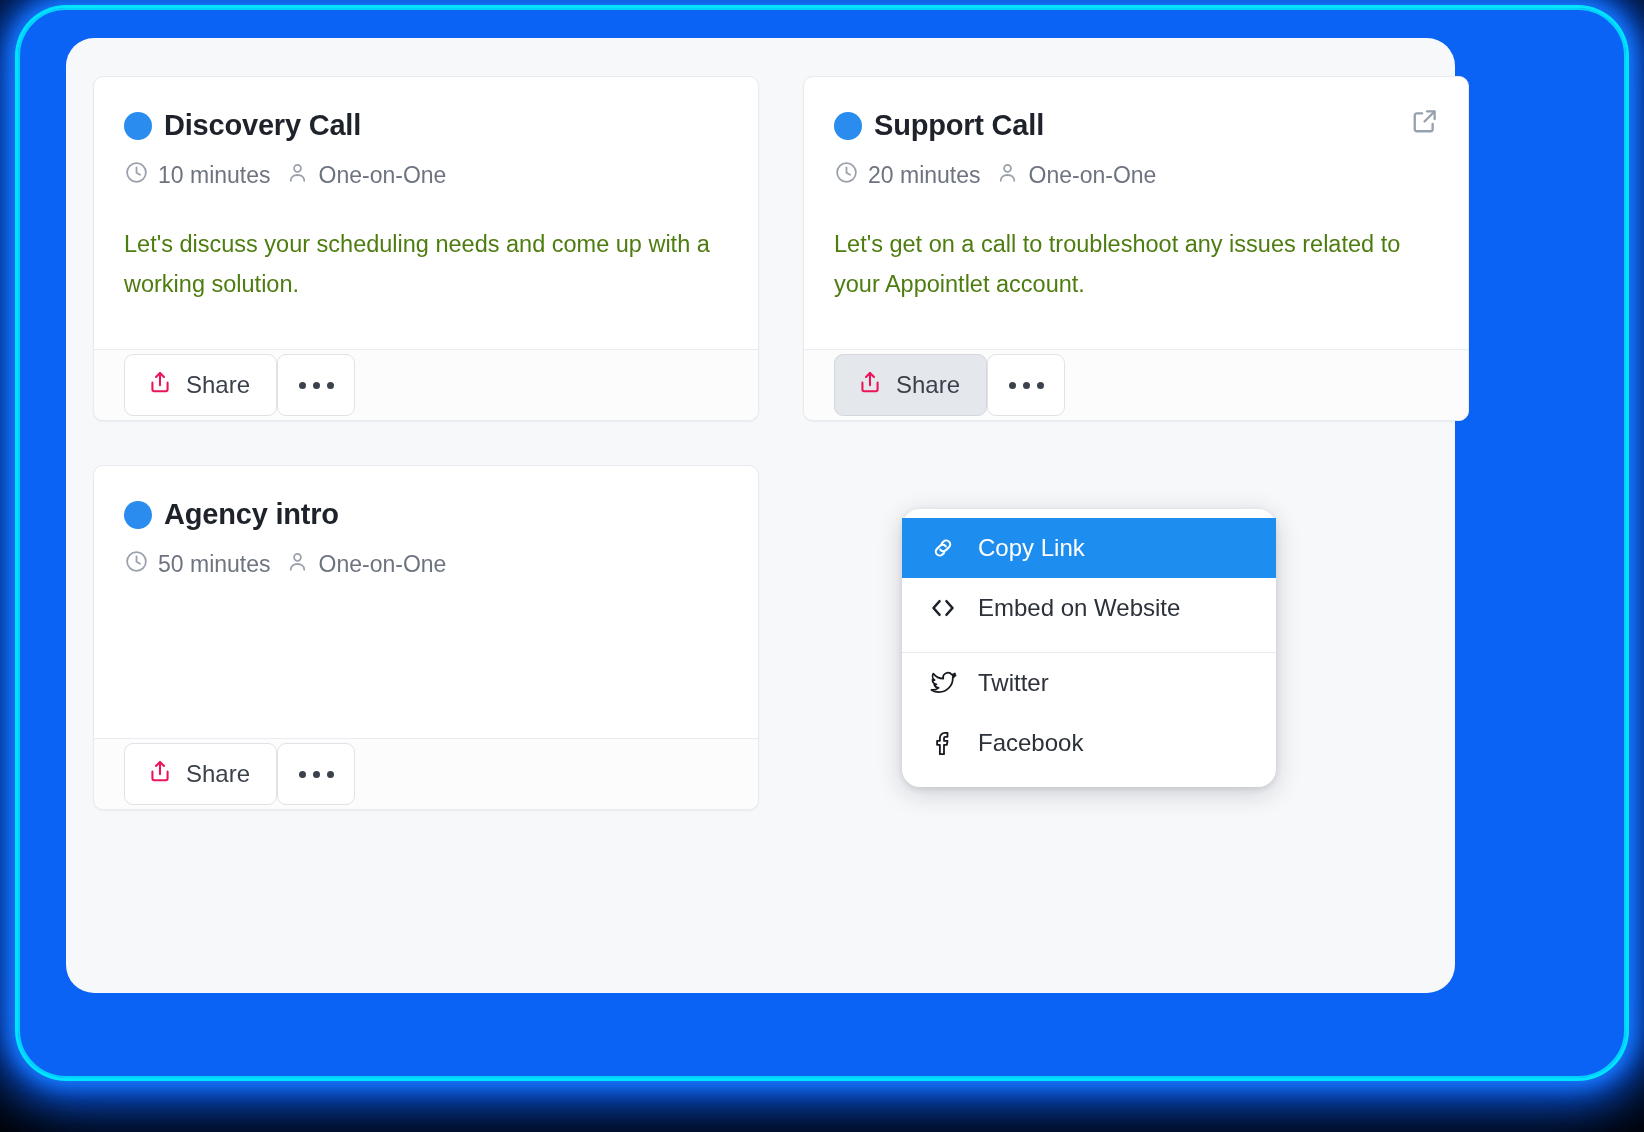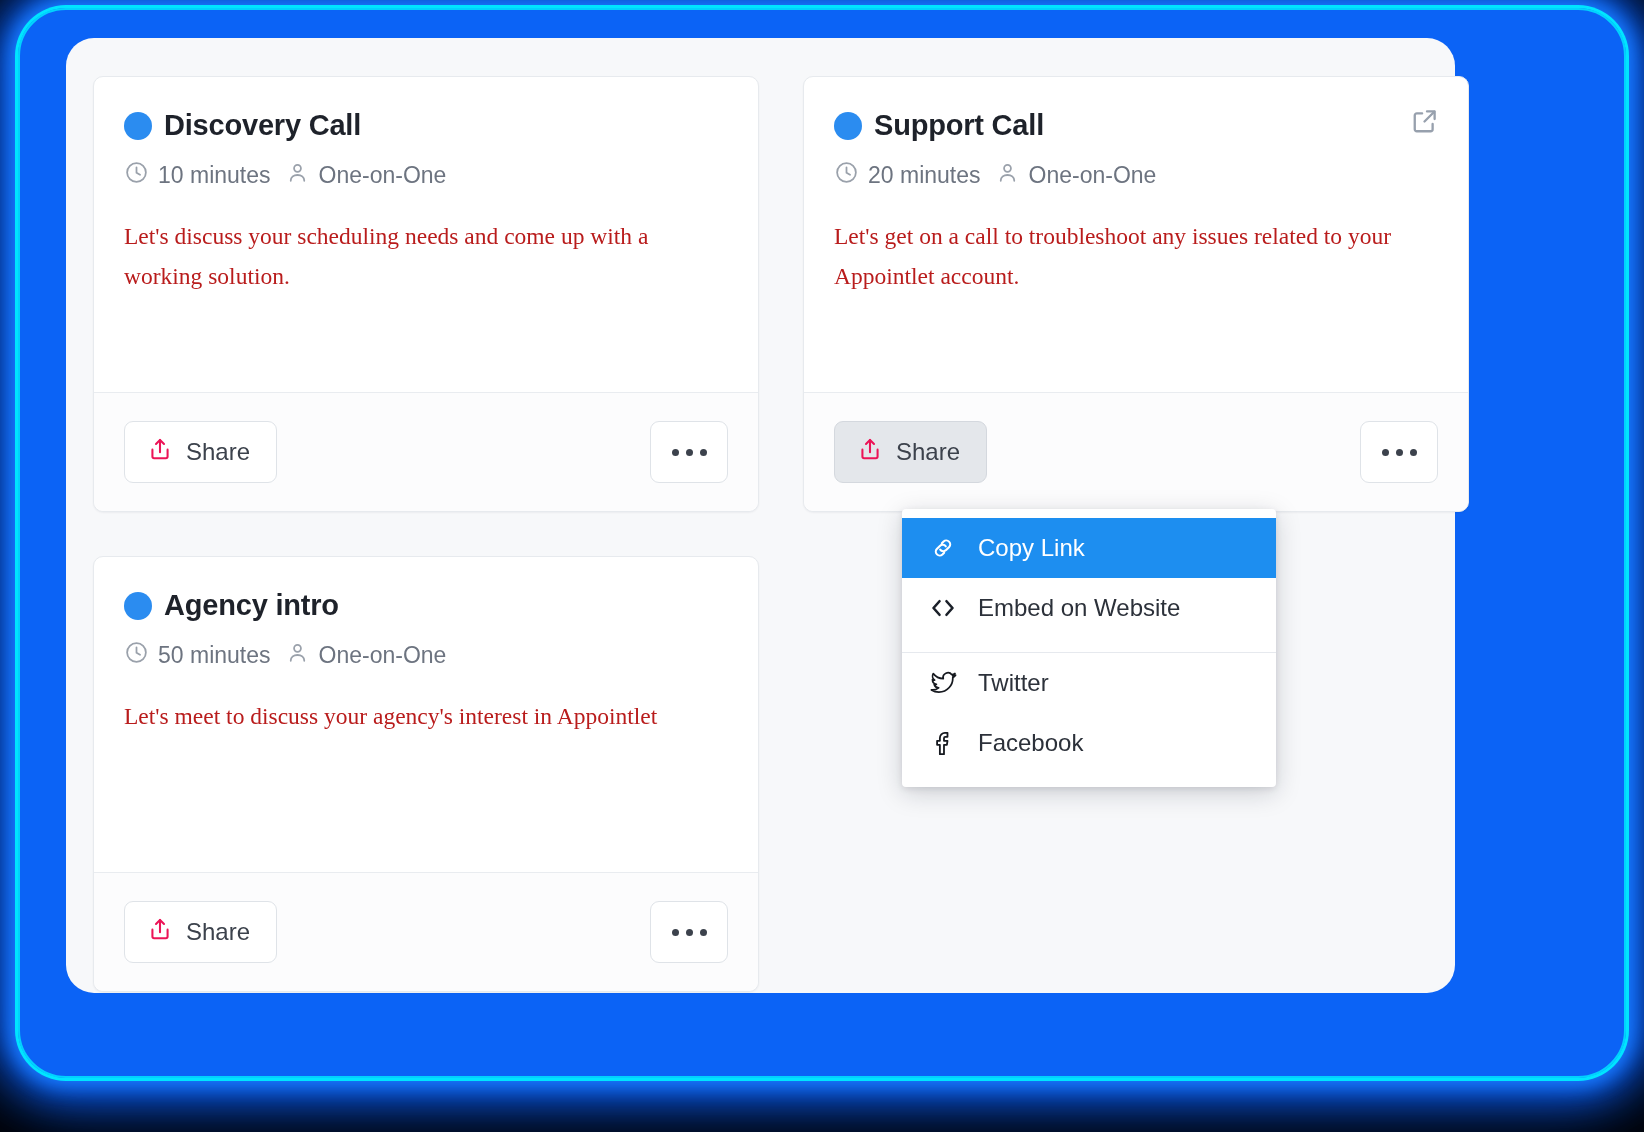--- a/index.html
+++ b/index.html
@@ -108,38 +108,36 @@
     display: flex;
     align-items: flex-end;
     gap: 14px;
     margin-top: 18px;
     color: #6d7480;
     font-size: 23px;
   }
   .meta-item { display: flex; align-items: center; gap: 9px; }
 
   .card-desc {
-    margin-top: 26px;
+    margin-top: 34px;
     font-size: 23.5px;
     line-height: 1.70;
-    color: #b91c1c;
+    color: #4d7c0f;
     max-width: 612px;
-    font-family: Liberation Serif, serif;
   }
 
   .card-footer {
     border-top: 1px solid #e9ecf0;
     background: #fcfcfd;
     border-radius: 0 0 10px 10px;
-    padding: 28px 30px;
+    padding: 4px 30px;
     display: flex;
     align-items: center;
-    justify-content: space-between;
+    justify-content: flex-start;
     position: relative;
-    margin-top: 43px;
   }
 
   .share-btn {
     display: inline-flex;
     align-items: center;
     gap: 13px;
     height: 62px;
     padding: 0 26px 0 22px;
     background: #ffffff;
     border: 1px solid #dfe3e8;
@@ -168,21 +166,21 @@
     background: #3c424c; display: block;
   }
 
   
   #share-dropdown {
     position: absolute;
     left: 836px;
     top: 471px;
     width: 374px;
     background: #ffffff;
-    border-radius: 4px;
+    border-radius: 18px;
     box-shadow: 0 6px 26px rgba(16,24,40,.18), 0 2px 6px rgba(16,24,40,.10);
     padding: 9px 0 14px 0;
     z-index: 40;
   }
   .menu-item {
     display: flex;
     align-items: center;
     gap: 20px;
     height: 60px;
     padding: 0 26px;
@@ -341,21 +339,20 @@
           <span class="meta-item">
             <span>
               <svg width="25" height="25" viewBox="0 0 24 24" fill="none" stroke="#9aa1ab" stroke-width="1.7">
                 <circle cx="12" cy="8" r="3.3"></circle>
                   <path d="M5.5 20c0-3.6 2.9-5.6 6.5-5.6s6.5 2 6.5 5.6" stroke-linecap="round"></path>
               </svg>
             </span>
             <span>One-on-One</span>
           </span>
         </div>
-        <div class="card-desc">Let's meet to discuss your agency's interest in Appointlet</div>
       </div>
       <div class="card-footer">
         <button class="share-btn">
           <span>
             <svg width="26" height="26" viewBox="0 0 24 24" fill="none" stroke="#ec1457" stroke-width="1.9" stroke-linecap="round" stroke-linejoin="round">
               <path d="M12 15V3.8"></path>
                 <path d="M8.3 7.3 12 3.6l3.7 3.7"></path>
               <path d="M5 12.6V19a1.6 1.6 0 0 0 1.6 1.6h10.8A1.6 1.6 0 0 0 19 19v-6.4"></path>
             </svg>
           </span>

